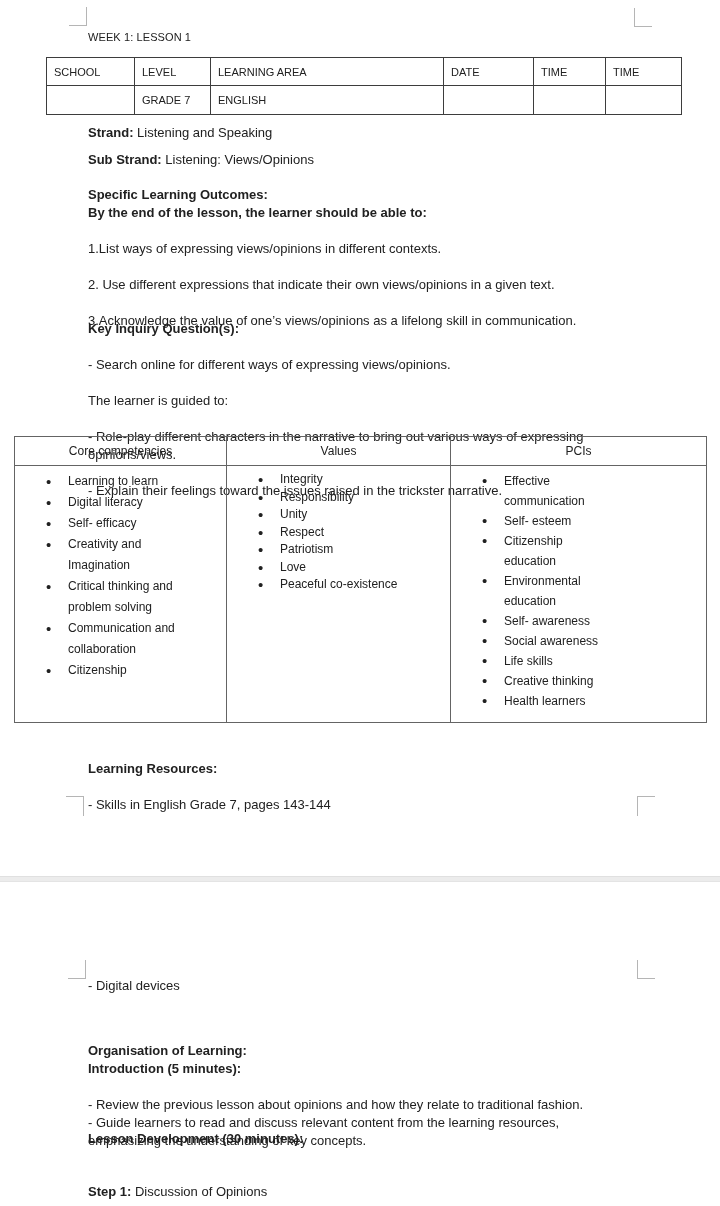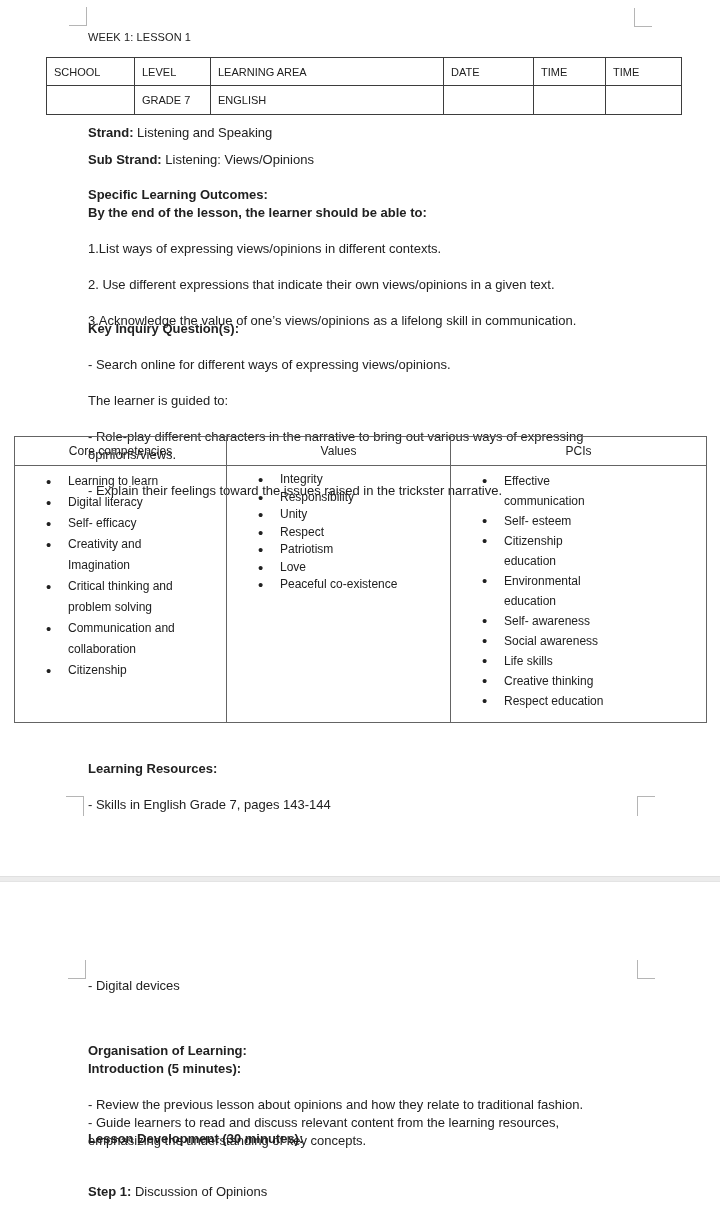--- a/index.html
+++ b/index.html
@@ -218,21 +218,21 @@
 communication</li>
           <li>Self- esteem</li>
           <li>Citizenship
 education</li>
           <li>Environmental
 education</li>
           <li>Self- awareness</li>
           <li>Social awareness</li>
           <li>Life skills</li>
           <li>Creative thinking</li>
-          <li>Respect education</li>
+          <li>Health learners</li>
         </ul>
       </td>
     </tr>
   </tbody>
     </table>
 
   <div class="abs para" style="top:742px;">
     <p class="b">Learning Resources:</p>
     <p>- Skills in English Grade 7, pages 143-144</p>
   </div>

